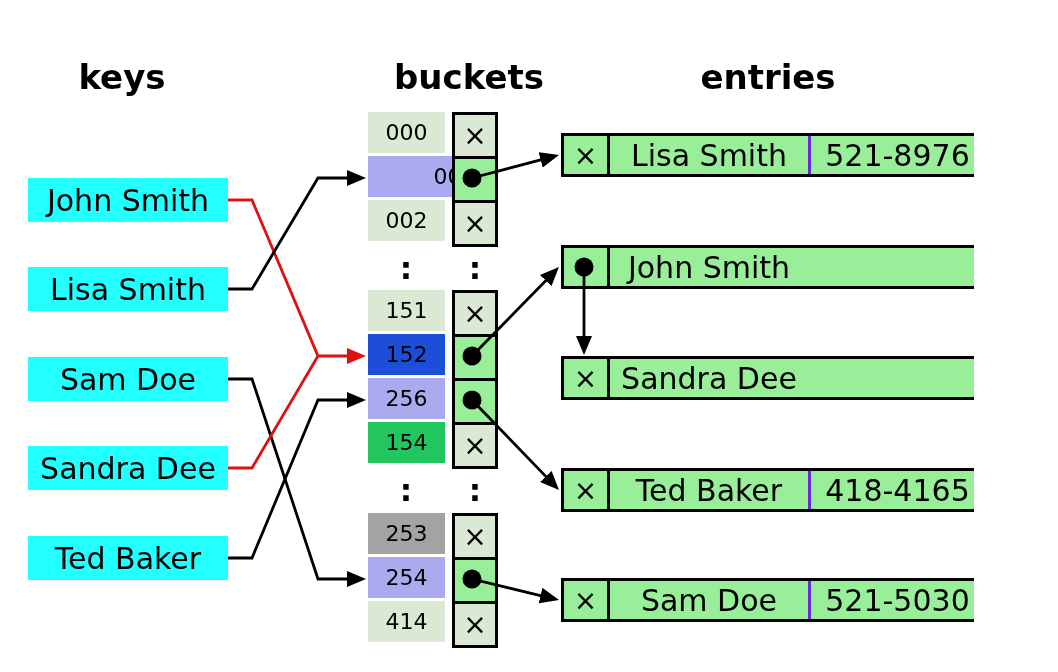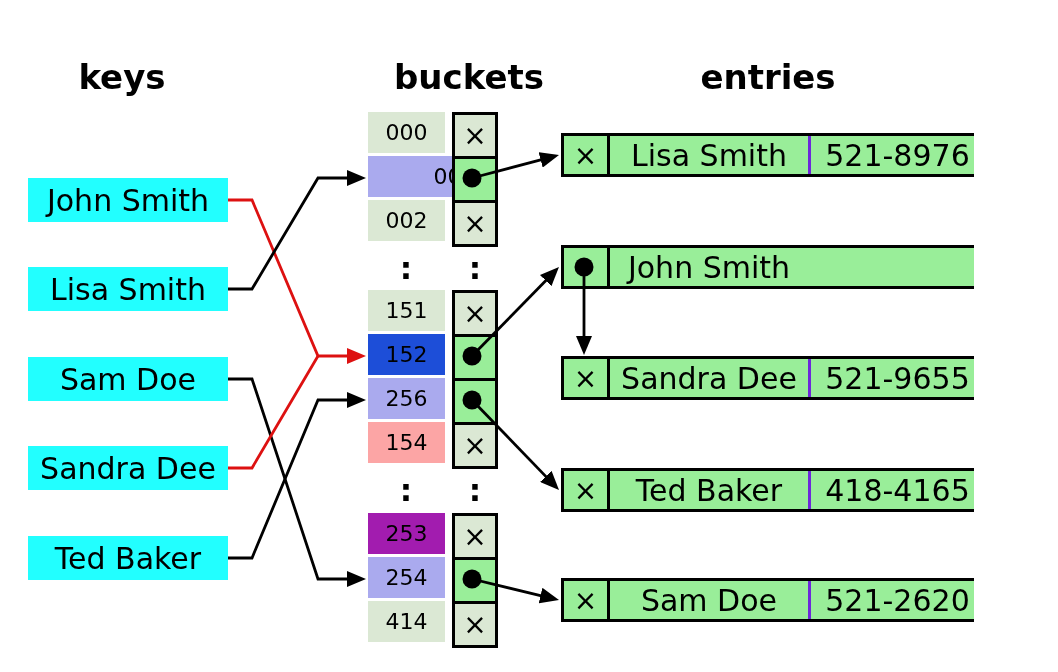--- a/index.html
+++ b/index.html
@@ -59,27 +59,27 @@
       <div class="ellipsis" style="left: 383px; top: 251px;">:</div>
       <div class="ellipsis" style="left: 452px; top: 251px;">:</div>
       <div class="idx-cell" style="top: 290px; background: rgb(219, 232, 212);">151</div>
       <div class="ptr-cell" style="top: 290px; background: rgb(219, 232, 212);">
         <span>×</span>
       </div>
       <div class="idx-cell" style="top: 334px; background: #1d4ed8;">152</div>
       <div class="ptr-cell" style="top: 334px; background: rgb(153, 238, 153);"></div>
       <div class="idx-cell" style="top: 378px; background: rgb(170, 170, 238);">256</div>
       <div class="ptr-cell" style="top: 378px; background: rgb(153, 238, 153);"></div>
-      <div class="idx-cell" style="top: 422px; background: #fca5a5;">154</div>
+      <div class="idx-cell" style="top: 422px; background: #22c55e;">154</div>
       <div class="ptr-cell" style="top: 422px; background: rgb(219, 232, 212);">
         <span>×</span>
       </div>
       <div class="ellipsis" style="left: 383px; top: 473px;">:</div>
       <div class="ellipsis" style="left: 452px; top: 473px;">:</div>
-      <div class="idx-cell" style="top: 513px; background: #a21caf;">253</div>
+      <div class="idx-cell" style="top: 513px; background: #a3a3a3;">253</div>
       <div class="ptr-cell" style="top: 513px; background: rgb(219, 232, 212);">
         <span>×</span>
       </div>
       <div class="idx-cell" style="top: 557px; background: rgb(170, 170, 238);">254</div>
       <div class="ptr-cell" style="top: 557px; background: rgb(153, 238, 153);"></div>
       <div class="idx-cell" style="top: 601px; background: rgb(219, 232, 212);">414</div>
       <div class="ptr-cell" style="top: 601px; background: rgb(219, 232, 212);">
         <span>×</span>
       </div>
     </div>
@@ -93,35 +93,34 @@
       </div>
       <div class="entry" style="top: 245px; background: rgb(153, 238, 153);">
         <div class="cell ptr"></div>
         <div class="cell name">John Smith</div>
       </div>
       <div class="entry" style="top: 356px; background: rgb(153, 238, 153);">
         <div class="cell ptr">
           <span>×</span>
         </div>
         <div class="cell name">Sandra Dee</div>
-        <div class="cell phone">521-9655</div>
       </div>
       <div class="entry" style="top: 468px; background: rgb(153, 238, 153);">
         <div class="cell ptr">
           <span>×</span>
         </div>
         <div class="cell name">Ted Baker</div>
         <div class="cell phone">418-4165</div>
       </div>
       <div class="entry" style="top: 578px; background: rgb(153, 238, 153);">
         <div class="cell ptr">
           <span>×</span>
         </div>
         <div class="cell name">Sam Doe</div>
-        <div class="cell phone">521-2620</div>
+        <div class="cell phone">521-5030</div>
       </div>
     </div>
 <svg width="1058" height="672" class="overlay">
       <defs>
         <marker id="mk-black" markerUnits="userSpaceOnUse" markerWidth="20" markerHeight="16" refX="1" refY="8" orient="auto">
           <path d="M0,0 L19,8 L0,16 Z" fill="#000000"></path>
         </marker>
         <marker id="mk-red" markerUnits="userSpaceOnUse" markerWidth="20" markerHeight="16" refX="1" refY="8" orient="auto">
           <path d="M0,0 L19,8 L0,16 Z" fill="#DD1111"></path>
         </marker>

